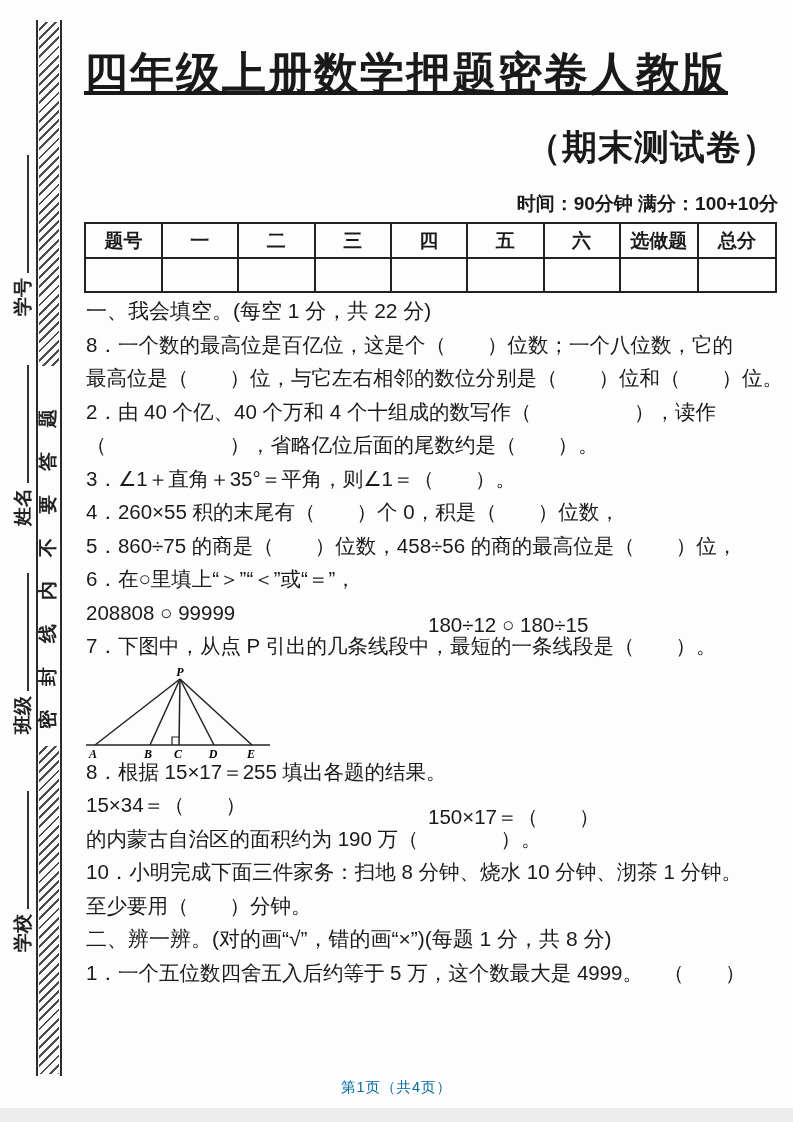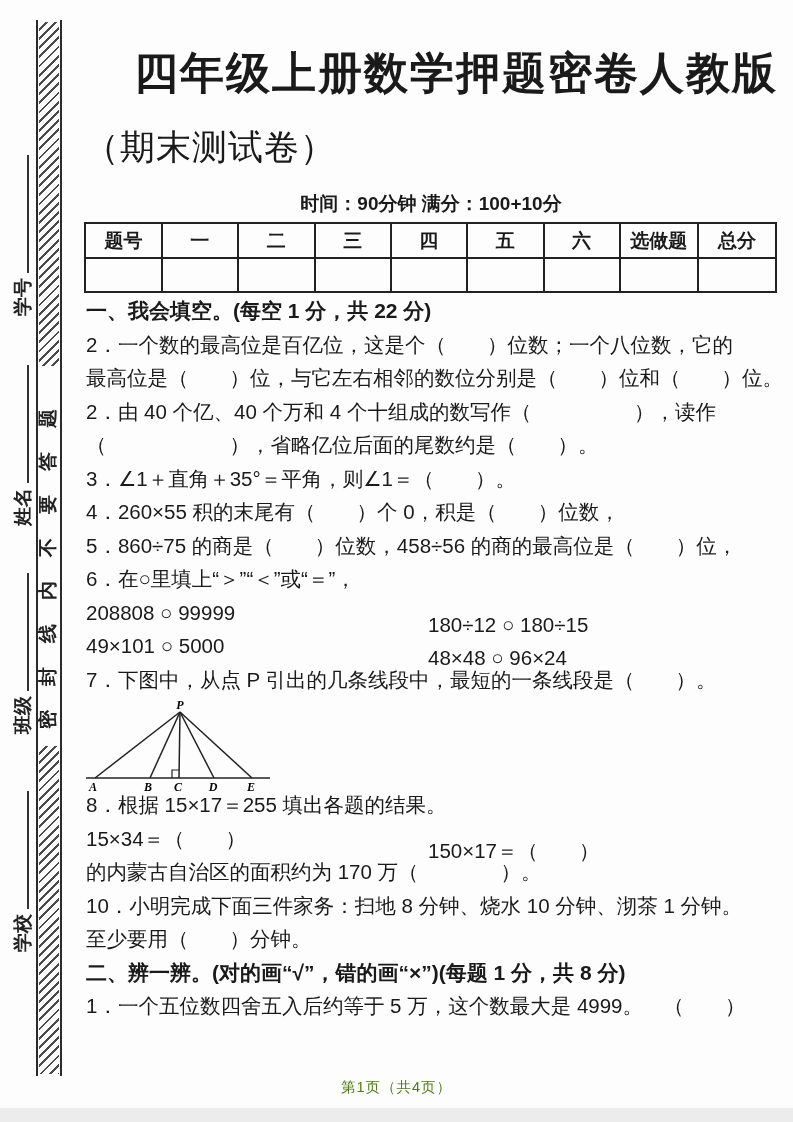--- a/index.html
+++ b/index.html
@@ -17,46 +17,46 @@
   .seal-text{position:absolute;left:-152px;top:544px;width:400px;height:26px;
     transform:rotate(-90deg);text-align:center;font-size:19px;font-weight:700;
     letter-spacing:24px;white-space:nowrap;color:#222;}
   .student-field{position:absolute;left:-64px;width:172px;height:24px;
     transform:rotate(-90deg);white-space:nowrap;font-size:19px;font-weight:700;color:#222;}
   .student-field .fill-line{display:inline-block;width:118px;height:13px;
     border-bottom:2px solid #333;margin-left:5px;}
 
   
   .content{position:absolute;left:84px;top:0;width:694px;}
-  .exam-title{position:absolute;top:44px;width:100%;text-align:right;
-    font-size:44px;font-weight:900;letter-spacing:2px;white-space:nowrap;}
-  .exam-subtitle{position:absolute;top:124px;width:100%;text-align:left;
-    font-size:35px;font-weight:400;letter-spacing:1px;white-space:nowrap;}
-  .exam-meta{position:absolute;top:191px;width:100%;text-align:center;
+  .exam-title{position:absolute;top:44px;width:100%;text-align:left;
+    font-size:44px;font-weight:900;letter-spacing:2px;white-space:nowrap;text-decoration:underline;}
+  .exam-subtitle{position:absolute;top:124px;width:100%;text-align:right;
+    font-size:35px;font-weight:700;letter-spacing:1px;white-space:nowrap;}
+  .exam-meta{position:absolute;top:191px;width:100%;text-align:right;
     font-size:19px;font-weight:700;white-space:nowrap;}
 
   table.score{position:absolute;top:222px;left:0;width:693px;border-collapse:collapse;}
   table.score th,table.score td{border:2px solid #222;text-align:center;
     font-size:19px;font-weight:700;padding:0;}
   table.score th{height:33px;}
   table.score td{height:32px;}
 
   .body-text{position:absolute;top:294px;left:2px;width:692px;
     font-size:20.5px;line-height:33.5px;}
   .line{white-space:nowrap;position:relative;}
-  .heading{font-weight:700;font-size:21px;}
+  .heading{font-weight:400;font-size:21px;}
   .pair .col2{position:absolute;left:342px;top:12px;}
 
   .figure-wrap{height:92px;position:relative;}
   .figure-wrap svg{position:absolute;left:0;top:2px;}
   .fig-label{font-family:"Liberation Serif","DejaVu Serif",serif;
     font-style:italic;font-size:12px;font-weight:700;}
 
   .page-footer{position:absolute;top:1078px;left:0;width:100%;text-align:center;
-    font-size:14.5px;color:#4d7c0f;letter-spacing:1px;}
+    font-size:14.5px;color:#0369a1;letter-spacing:1px;}
   .scan-edge{position:absolute;left:0;top:1108px;width:100%;height:14px;background:#ececec;}
 </style>
 </head>
 <body>
 
 <div class="page">
 
   <div class="seal-line left"></div>
   <div class="seal-line right"></div>
   <div class="hatch top"></div>
@@ -115,35 +115,31 @@
         <td></td>
         <td></td>
         <td></td>
         <td></td>
       </tr>
     </tbody>
       </table>
 
     <div class="body-text">
       <div class="line heading">一、我会填空。(每空 1 分，共 22 分)</div>
-      <div class="line">2．一个数的最高位是百亿位，这是个（　　）位数；一个八位数，它的</div>
+      <div class="line">8．一个数的最高位是百亿位，这是个（　　）位数；一个八位数，它的</div>
       <div class="line">最高位是（　　）位，与它左右相邻的数位分别是（　　）位和（　　）位。</div>
       <div class="line">2．由 40 个亿、40 个万和 4 个十组成的数写作（　　　　　），读作</div>
       <div class="line">（　　　　　　），省略亿位后面的尾数约是（　　）。</div>
       <div class="line">3．∠1＋直角＋35°＝平角，则∠1＝（　　）。</div>
       <div class="line">4．260×55 积的末尾有（　　）个 0，积是（　　）位数，</div>
       <div class="line">5．860÷75 的商是（　　）位数，458÷56 的商的最高位是（　　）位，</div>
       <div class="line">6．在○里填上“＞”“＜”或“＝”，</div>
       <div class="line pair">
         <span>208808 ○ 99999</span>
         <span class="col2">180÷12 ○ 180÷15</span>
-      </div>
-      <div class="line pair">
-        <span>49×101 ○ 5000</span>
-        <span class="col2">48×48 ○ 96×24</span>
       </div>
       <div class="line">7．下图中，从点 P 引出的几条线段中，最短的一条线段是（　　）。</div>
 
       <div class="figure-wrap">
         <svg width="200" height="98" viewBox="0 0 200 98">
           <g stroke="#222" stroke-width="1.5" fill="none">
             <line x1="0" y1="80" x2="184" y2="80"></line>
             <line x1="94" y1="14" x2="9" y2="80"></line>
             <line x1="94" y1="14" x2="64" y2="80"></line>
             <line x1="94" y1="14" x2="93" y2="80"></line>
@@ -158,21 +154,21 @@
           <text class="fig-label" x="127" y="93" text-anchor="middle">D</text>
           <text class="fig-label" x="165" y="93" text-anchor="middle">E</text>
         </svg>
       </div>
 
       <div class="line">8．根据 15×17＝255 填出各题的结果。</div>
       <div class="line pair">
         <span>15×34＝（　　）</span>
         <span class="col2">150×17＝（　　）</span>
       </div>
-      <div class="line">的内蒙古自治区的面积约为 170 万（　　　　）。</div>
+      <div class="line">的内蒙古自治区的面积约为 190 万（　　　　）。</div>
       <div class="line">10．小明完成下面三件家务：扫地 8 分钟、烧水 10 分钟、沏茶 1 分钟。</div>
       <div class="line">至少要用（　　）分钟。</div>
       <div class="line heading">二、辨一辨。(对的画“√”，错的画“×”)(每题 1 分，共 8 分)</div>
       <div class="line">1．一个五位数四舍五入后约等于 5 万，这个数最大是 4999。　（　　）</div>
     </div>
   </div>
 
   <div class="page-footer">第1页（共4页）</div>
   <div class="scan-edge"></div>
 </div>

